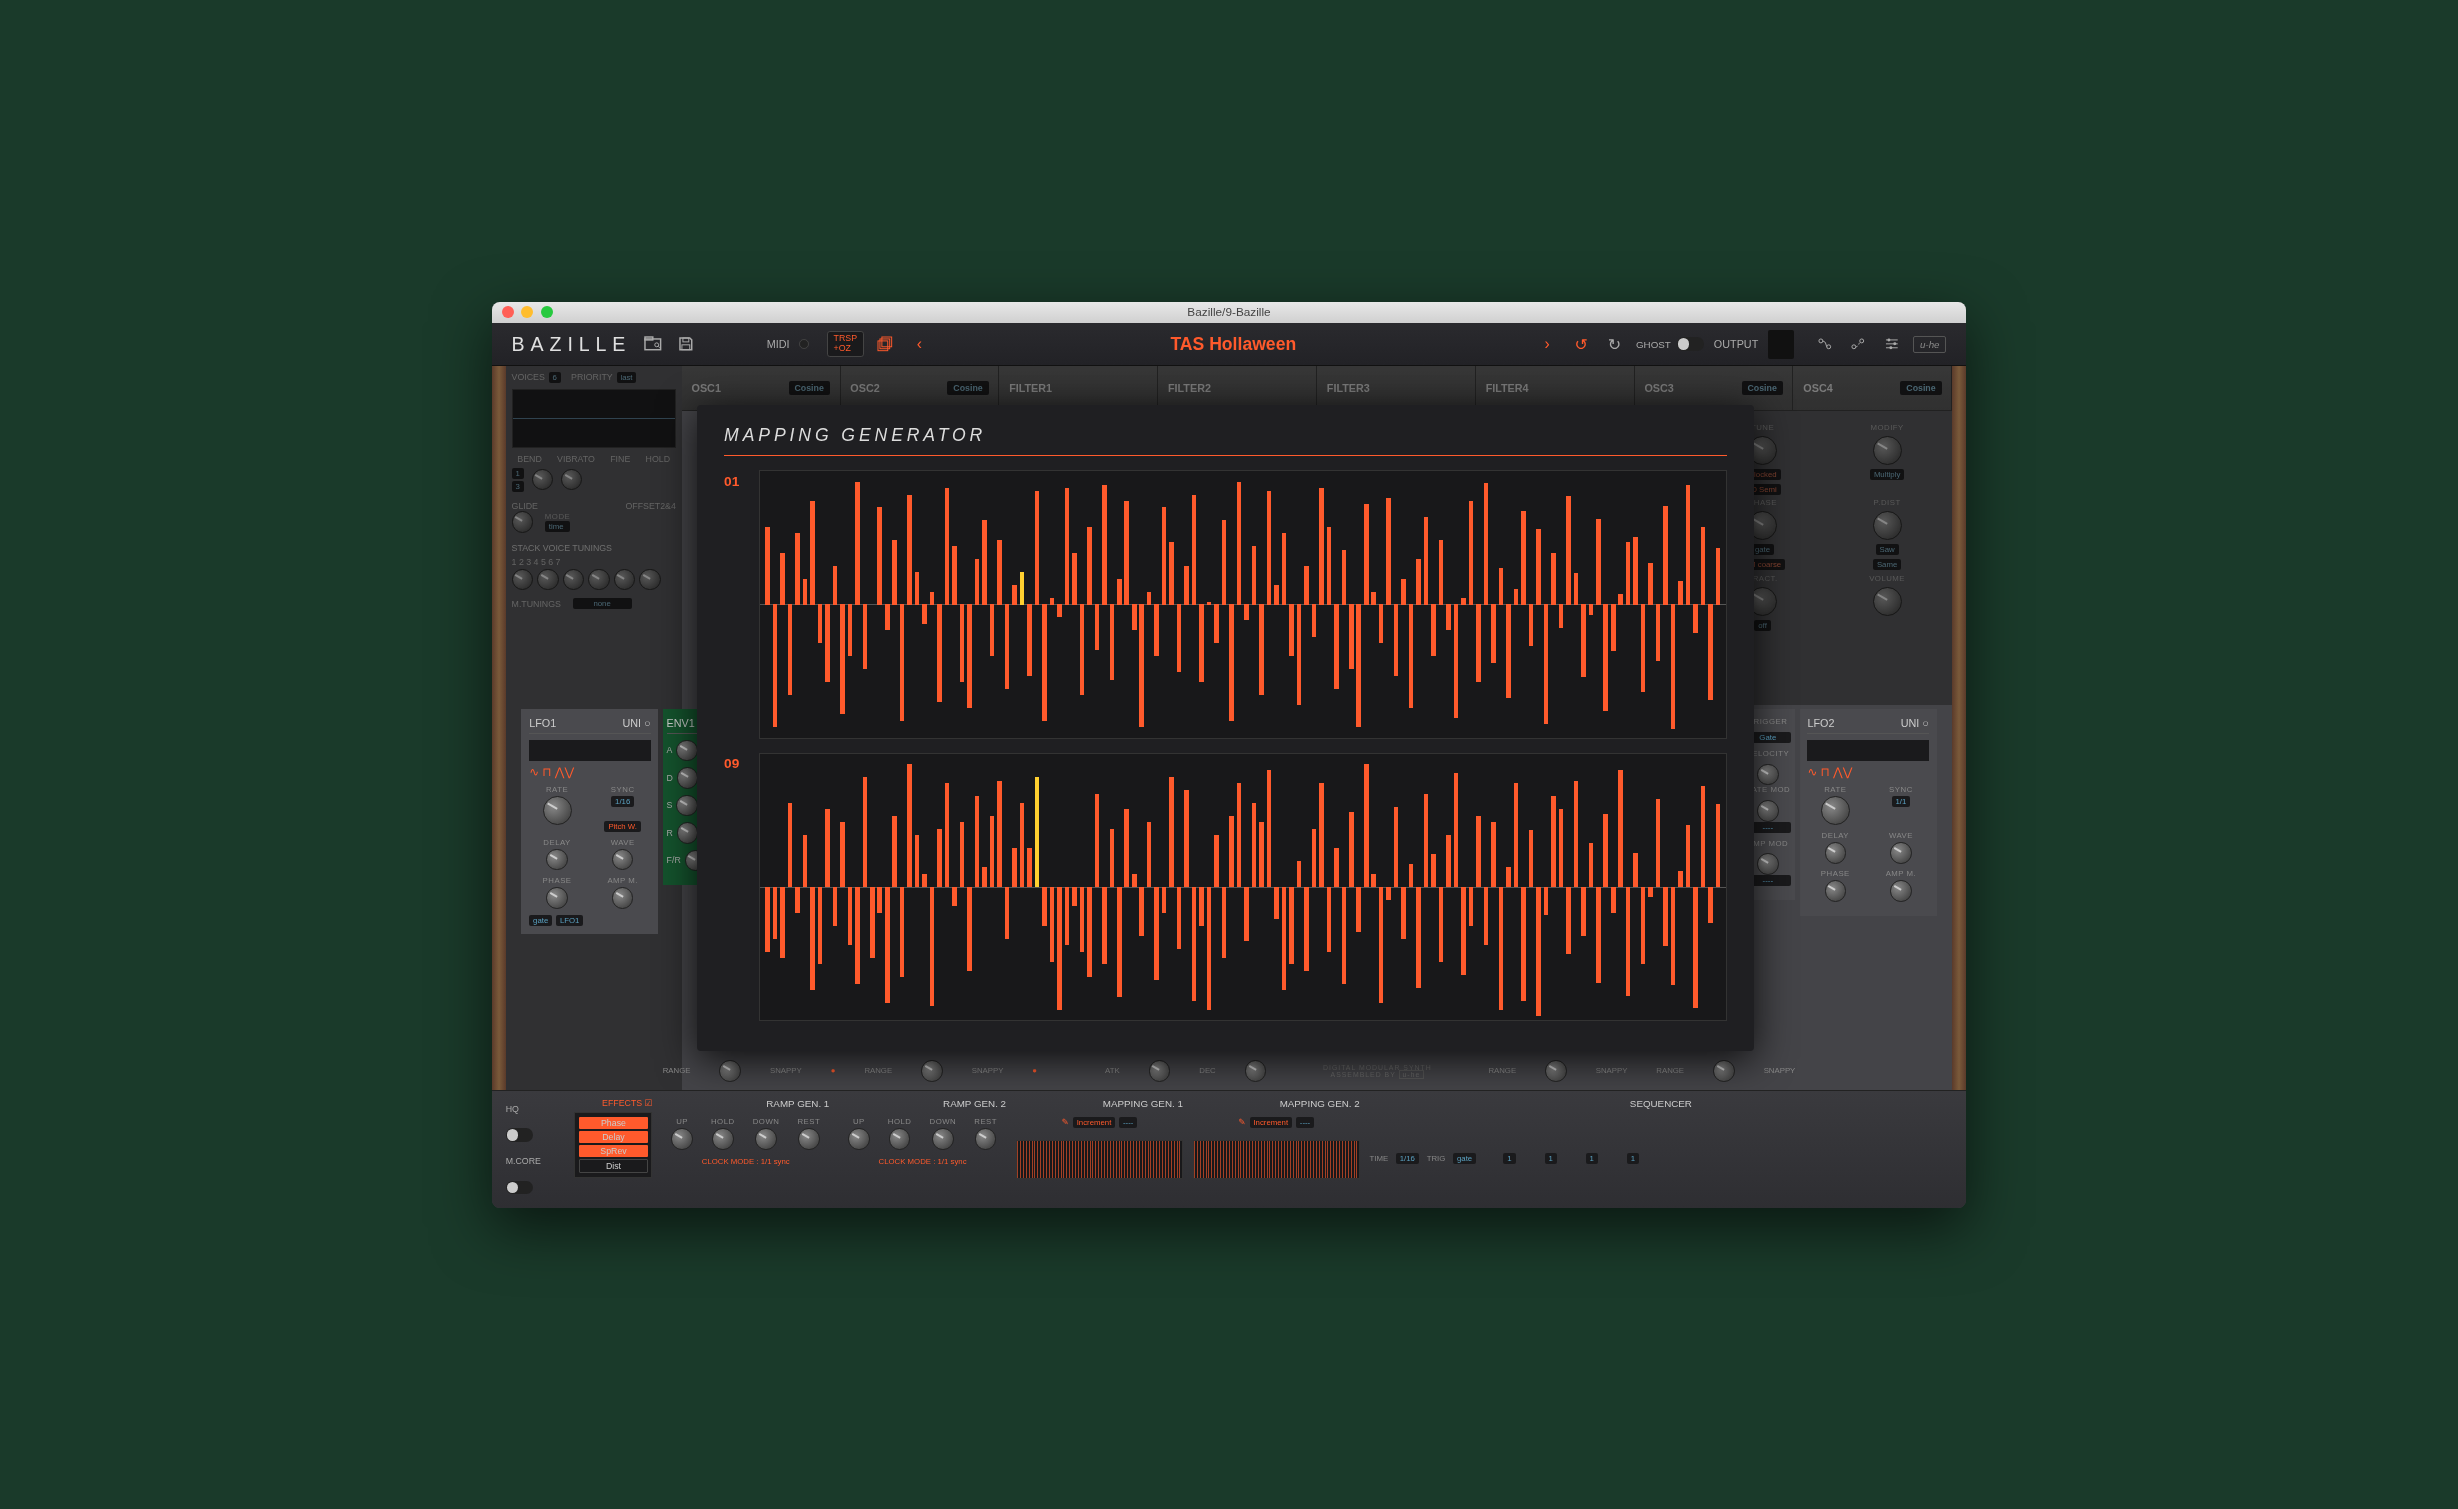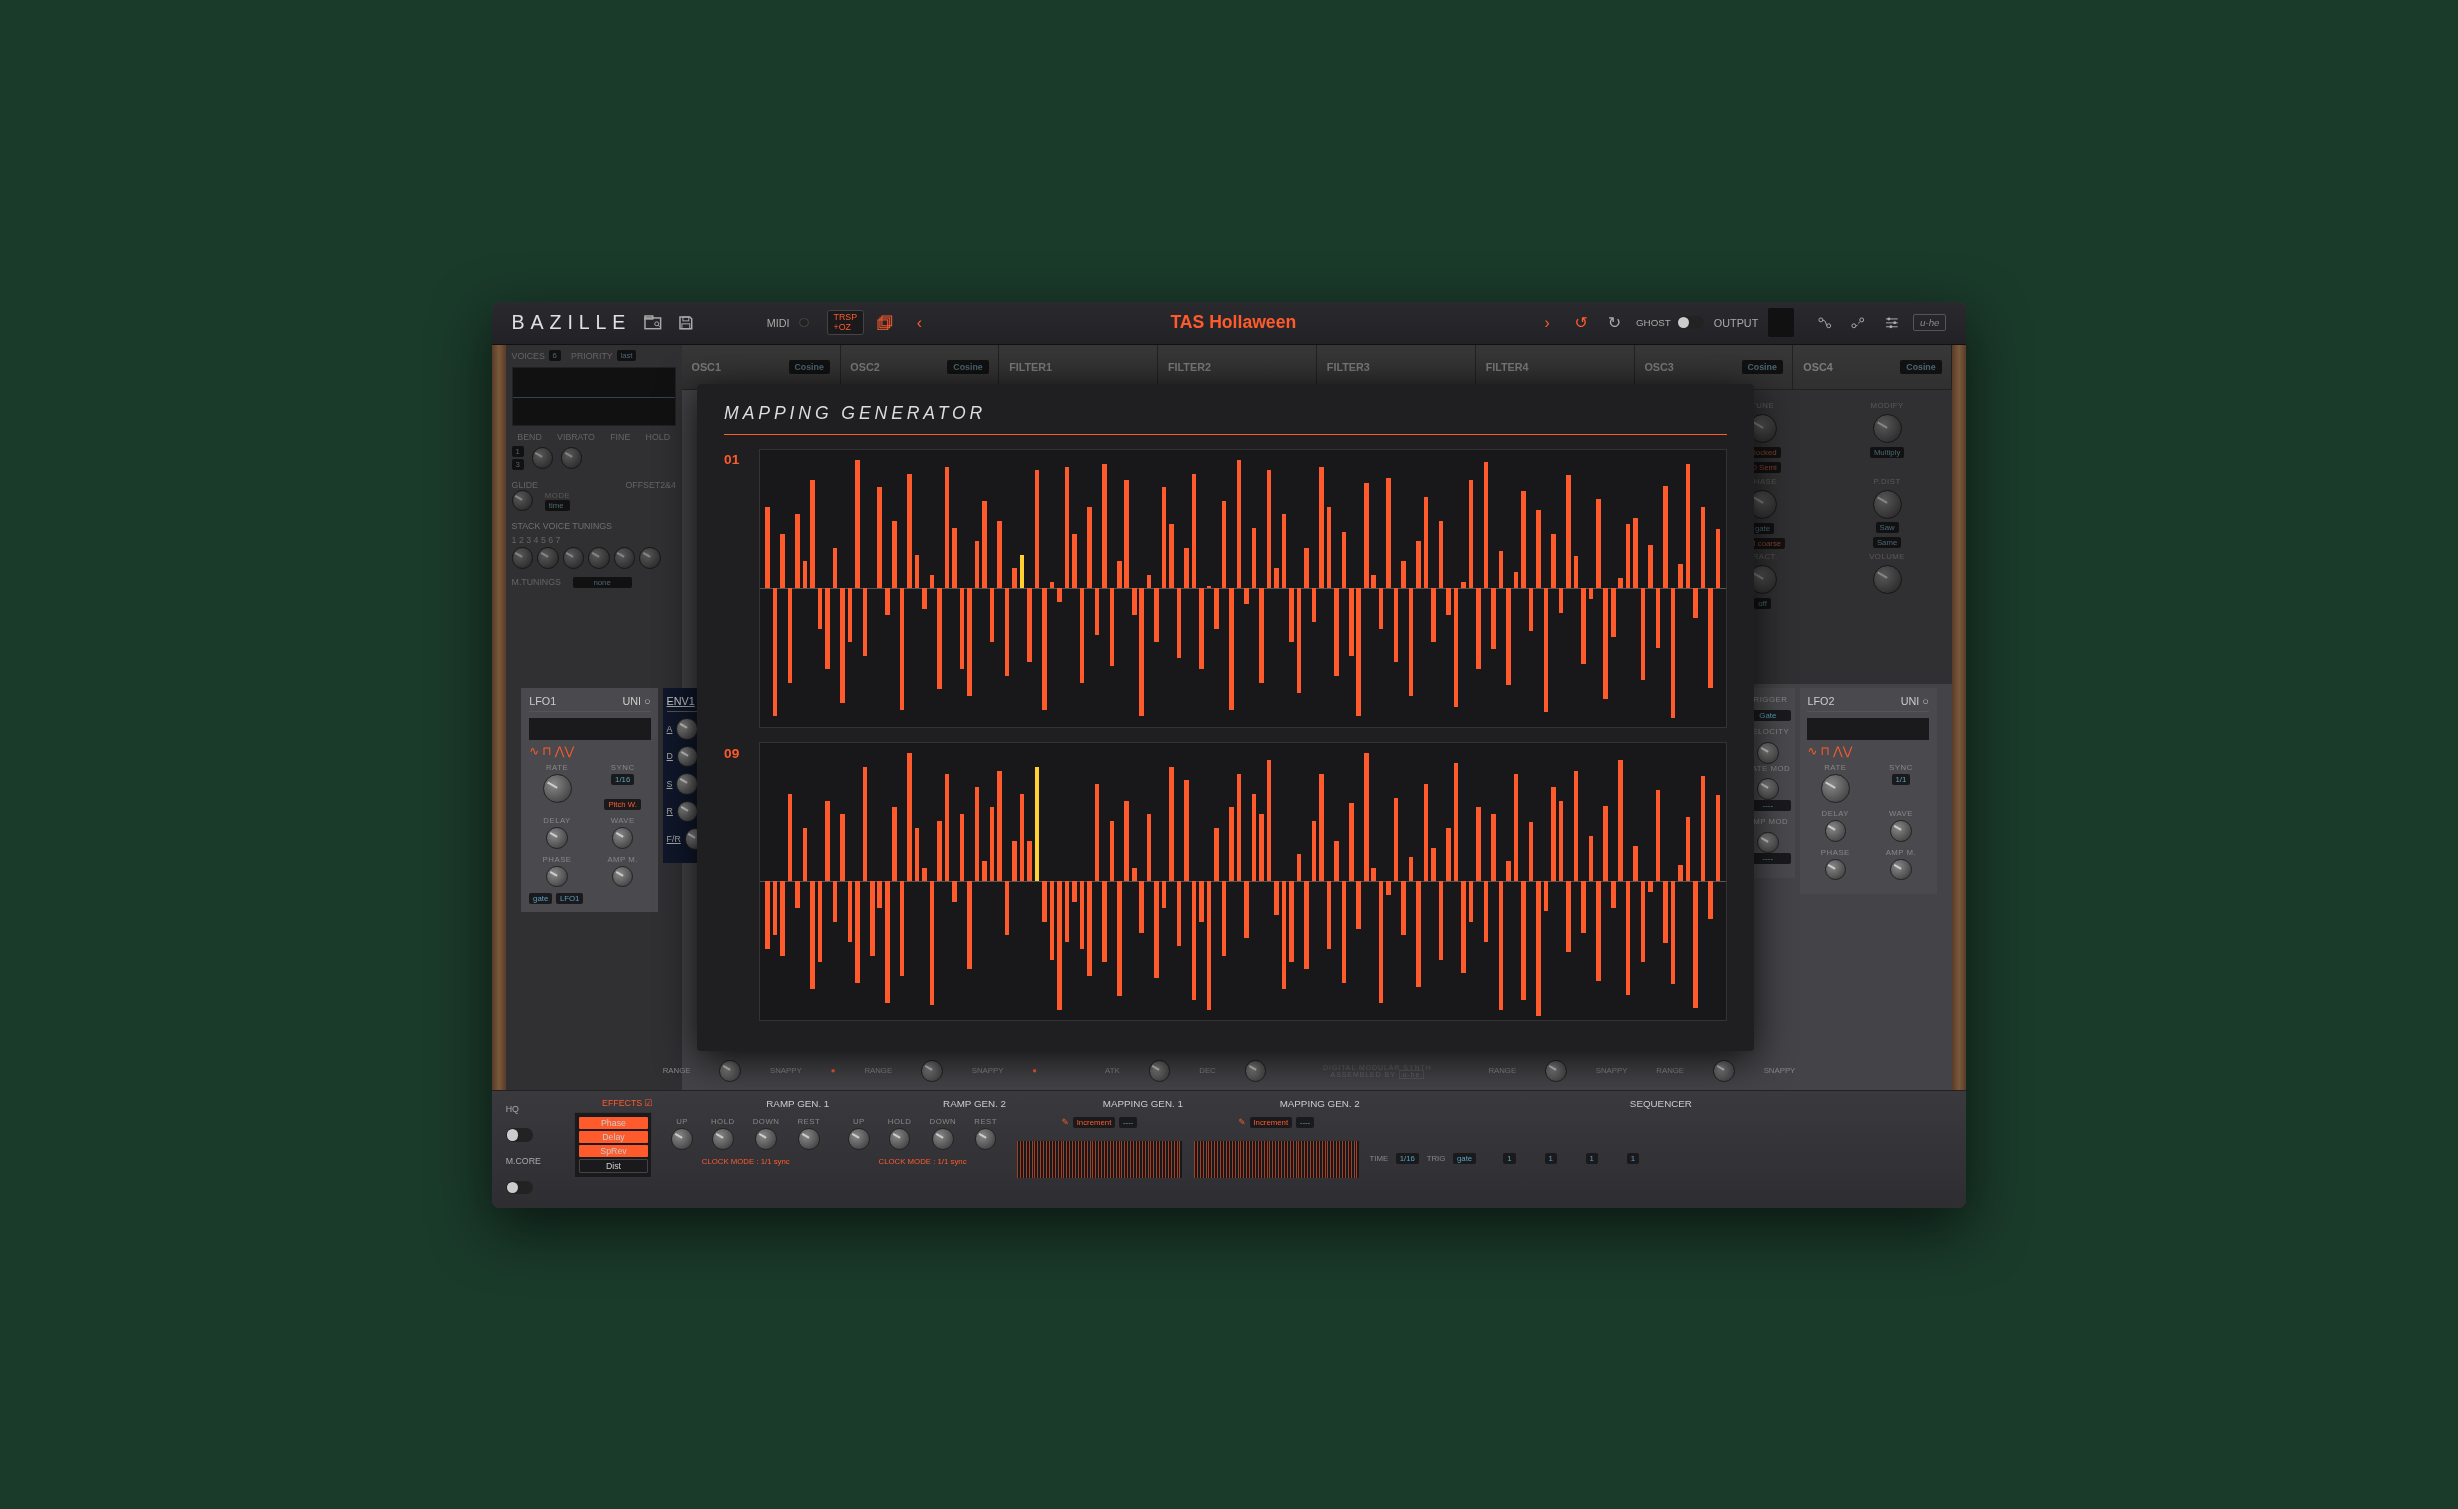--- a/index.html
+++ b/index.html
@@ -77,21 +77,21 @@
 .bar.hl span { background: var(--highlight); }
 
 
 .lfo-panel { position: absolute; top: 343px; width: 137px; background: #4a4a4e; padding: 7.8px; font-size: 8.8px; color: #aaa; }
 .lfo1 { left: 15.7px; } .lfo2 { right: 15.7px; }
 .panel-hdr { display: flex; justify-content: space-between; font-size: 10.8px; color: #ccc; border-bottom: 1px solid #555; padding-bottom: 3.9px; margin-bottom: 5.9px; }
 .wave-icons { display: flex; gap: 5.9px; color: var(--orange); font-size: 11.8px; margin-bottom: 5.9px; }
 .lfo-row { display: flex; gap: 9.8px; margin-bottom: 5.9px; }
 .lfo-ctrl { flex: 1; display: flex; flex-direction: column; align-items: center; gap: 2px; }
 
-.env-panel { position: absolute; top: 343px; left: 157px; width: 49px; padding: 7.8px 3.9px; background: #0f172a; font-size: 8.8px; color: #aaa; text-decoration: underline; }
+.env-panel { position: absolute; top: 343px; left: 157px; width: 49px; padding: 7.8px 3.9px; background: #14532d; font-size: 8.8px; color: #aaa; }
 .env-row { display: flex; align-items: center; gap: 3.9px; margin-bottom: 5.9px; }
 
 .trig-panel { position: absolute; top: 343px; right: 157px; width: 55px; padding: 7.8px 3.9px; background: #4a4a4e; font-size: 7.8px; color: #aaa; text-align: center; }
 .trig-panel > div { margin-bottom: 5.9px; }
 
 
 .bottom { height: 118px; background: linear-gradient(#3a3a3e,#2e2e32); display: flex; padding: 7.8px 13.7px; gap: 9.8px; border-top: 1px solid #222; }
 .bot-sec { display: flex; flex-direction: column; gap: 3.9px; font-size: 8.8px; color: #aaa; }
 .hq-sec { width: 59px; justify-content: space-around; }
 .fx-sec { width: 78px; }
@@ -119,20 +119,28 @@
 .seq-slider { flex: 1; background: linear-gradient(#222,#333); position: relative; }
 .seq-slider::after { content:''; position:absolute; left:0; right:0; height:2px; background:#888; top:50%; }
 
 .spacer { flex: 1; }
 </style>
 </head>
 <body>
 
 <div class="window">
 
+  <div class="titlebar">
+    <div class="traffic">
+      <div class="tl r"></div>
+      <div class="tl y"></div>
+      <div class="tl g"></div>
+    </div>
+    <div class="title">Bazille/9-Bazille</div>
+  </div>
 
   <div class="topbar">
     <div class="logo">BAZILLE</div>
     <div class="icon-btn">
         <svg width="17.6" height="15.7" viewBox="0 0 18 16">
           <rect x="1" y="3" width="16" height="11" fill="none" stroke="#aaa" stroke-width="1.5"></rect>
           <rect x="1" y="1" width="8" height="3" fill="none" stroke="#aaa" stroke-width="1.5"></rect>
           <circle cx="13" cy="9" r="2" fill="none" stroke="#aaa"></circle>
           <line x1="14.5" y1="10.5" x2="16" y2="12" stroke="#aaa"></line>
         </svg>

